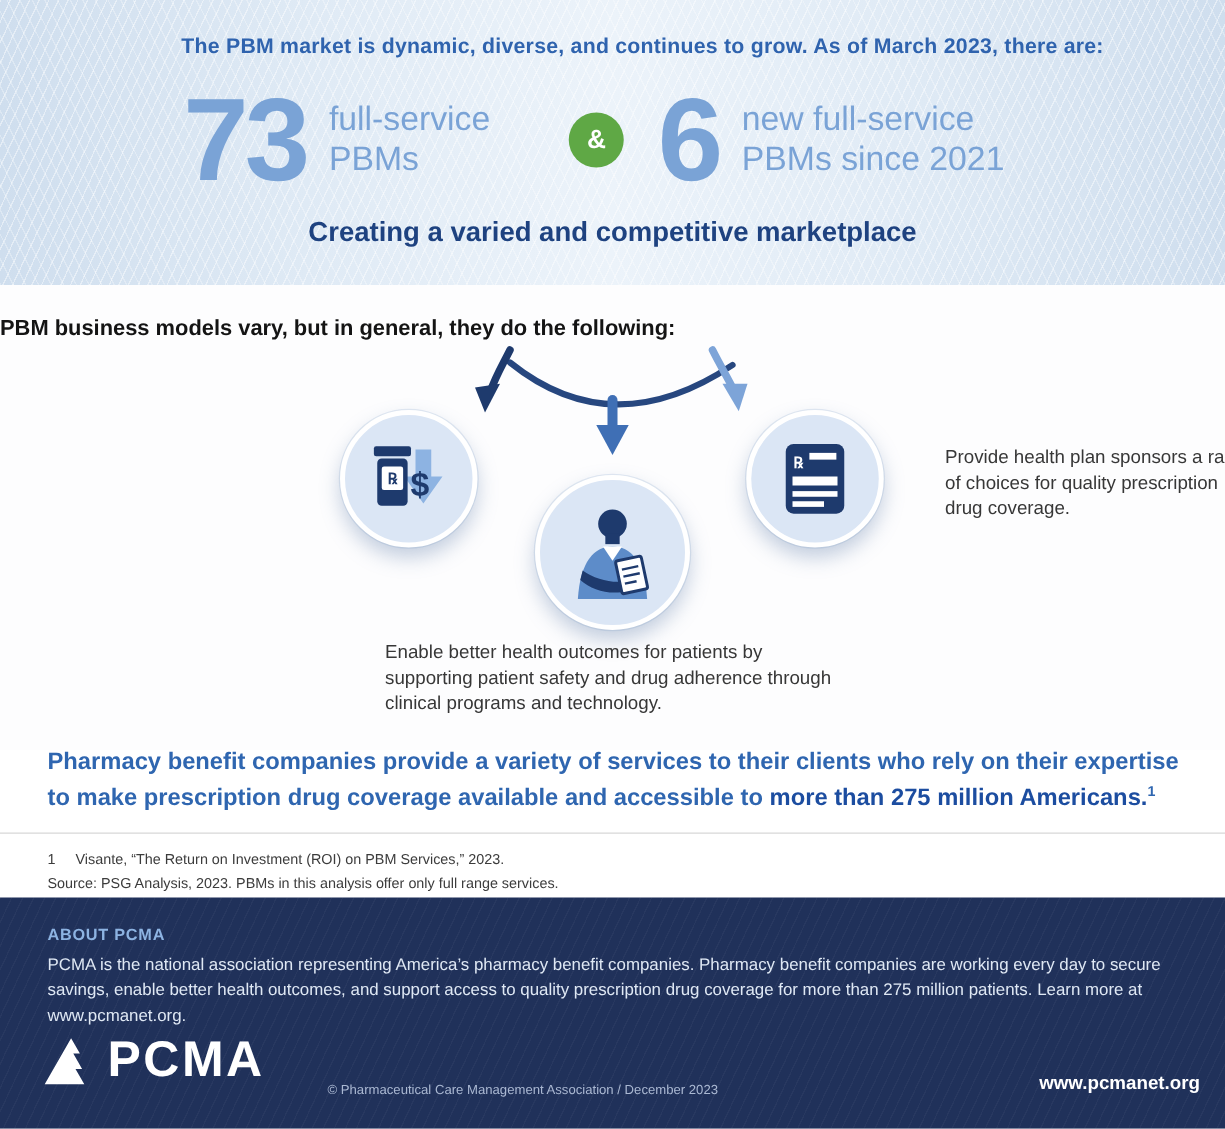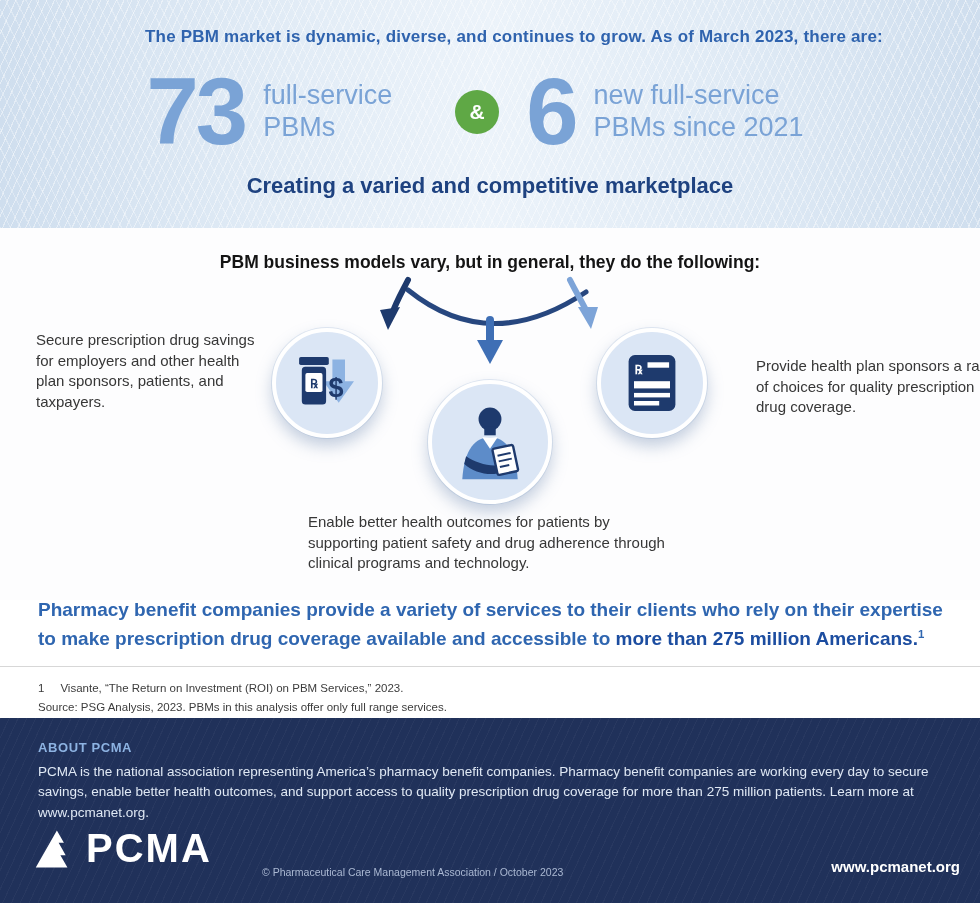--- a/index.html
+++ b/index.html
@@ -30,21 +30,21 @@
   .stat-label.two{width:240px;}
   .amp-circle{
     width:44px;height:44px;border-radius:50%;background:#5fa845;
     display:flex;align-items:center;justify-content:center;
     color:#fff;font-size:21px;font-weight:700;
   }
   .tagline{margin:2px 0 0 0;font-size:22px;font-weight:700;color:#1e4280;}
   
   .models{position:absolute;top:228px;left:0;width:980px;height:372px;background:#fdfdfe;}
   .models-heading{
-    position:absolute;top:24px;left:0;width:100%;margin:0;text-align:center;
+    position:absolute;top:24px;left:0;width:100%;margin:0;
     font-size:17.5px;font-weight:700;color:#141414;
   }
   .arrows{position:absolute;left:368px;top:48px;width:264px;height:100px;}
   .side-text{position:absolute;margin:0;font-size:15px;color:#373737;line-height:1.38;}
   .side-text.left{left:36px;top:102px;width:228px;}
   .side-text.right{left:756px;top:114px;width:250px;margin-top:14px;}
   .center-text{
     position:absolute;left:308px;top:284px;width:372px;margin:0;
     font-size:15px;color:#373737;line-height:1.38;
   }
@@ -117,21 +117,20 @@
     <svg class="arrows" viewBox="0 0 264 100">
       <path d="M 40 14 Q 122 80 218 16" stroke="#27477f" stroke-width="5" fill="none" stroke-linecap="round"></path>
       <path d="M 40 4 C 34 16, 28 26, 24 38" stroke="#1e3a6d" stroke-width="6" fill="none" stroke-linecap="round"></path>
       <polygon points="12,34 32,31 20,54" fill="#1e3a6d"></polygon>
       <path d="M 202 4 C 208 16, 214 26, 219 36" stroke="#7da4d8" stroke-width="6" fill="none" stroke-linecap="round"></path>
       <polygon points="210,31 230,31 223,53" fill="#7da4d8"></polygon>
       <path d="M 122 44 L 122 68" stroke="#3f6fb5" stroke-width="8" stroke-linecap="round"></path>
       <polygon points="109,64 135,64 122,88" fill="#3f6fb5"></polygon>
     </svg>
 
-    <p class="side-text left">Secure prescription drug savings for employers and other health plan sponsors, patients, and taxpayers.</p>
 
     <div class="icon-circle circle-left">
       <svg width="72" height="72" viewBox="0 0 80 80">
         <polygon points="46,14 60,14 60,38 70,38 53,62 36,38 46,38" fill="#8db3e2"></polygon>
         <rect x="9" y="11" width="33" height="9" rx="2" fill="#1e3a6d"></rect>
         <rect x="12" y="22" width="27" height="42" rx="4" fill="#1e3a6d"></rect>
         <rect x="16" y="29" width="19" height="21" rx="2" fill="#ffffff"></rect>
         <text x="25.5" y="45" font-size="14" font-weight="bold" fill="#1e3a6d" text-anchor="middle">℞</text>
         <text x="50" y="55" font-size="30" font-weight="bold" fill="#1e3a6d" text-anchor="middle">$</text>
       </svg>
@@ -181,17 +180,17 @@
     <h3 class="about-heading">ABOUT PCMA</h3>
     <p class="about-body">PCMA is the national association representing America’s pharmacy benefit companies. Pharmacy benefit companies are working every day to secure savings, enable better health outcomes, and support access to quality prescription drug coverage for more than 275 million patients. Learn more at www.pcmanet.org.</p>
 
     <div class="logo">
       <svg width="44" height="42" viewBox="0 0 50 46">
         <path d="M2 44 L26 2 L34 16 L28 16 L36 30 L30 30 L38 44 Z" fill="#ffffff"></path>
       </svg>
       <span class="logo-text">PCMA</span>
     </div>
 
-    <span class="copyright">© Pharmaceutical Care Management Association  /  October 2023</span>
+    <span class="copyright">© Pharmaceutical Care Management Association  /  December 2023</span>
     <span class="website">www.pcmanet.org</span>
   </footer>
 
 </div>
 
 </body></html>

